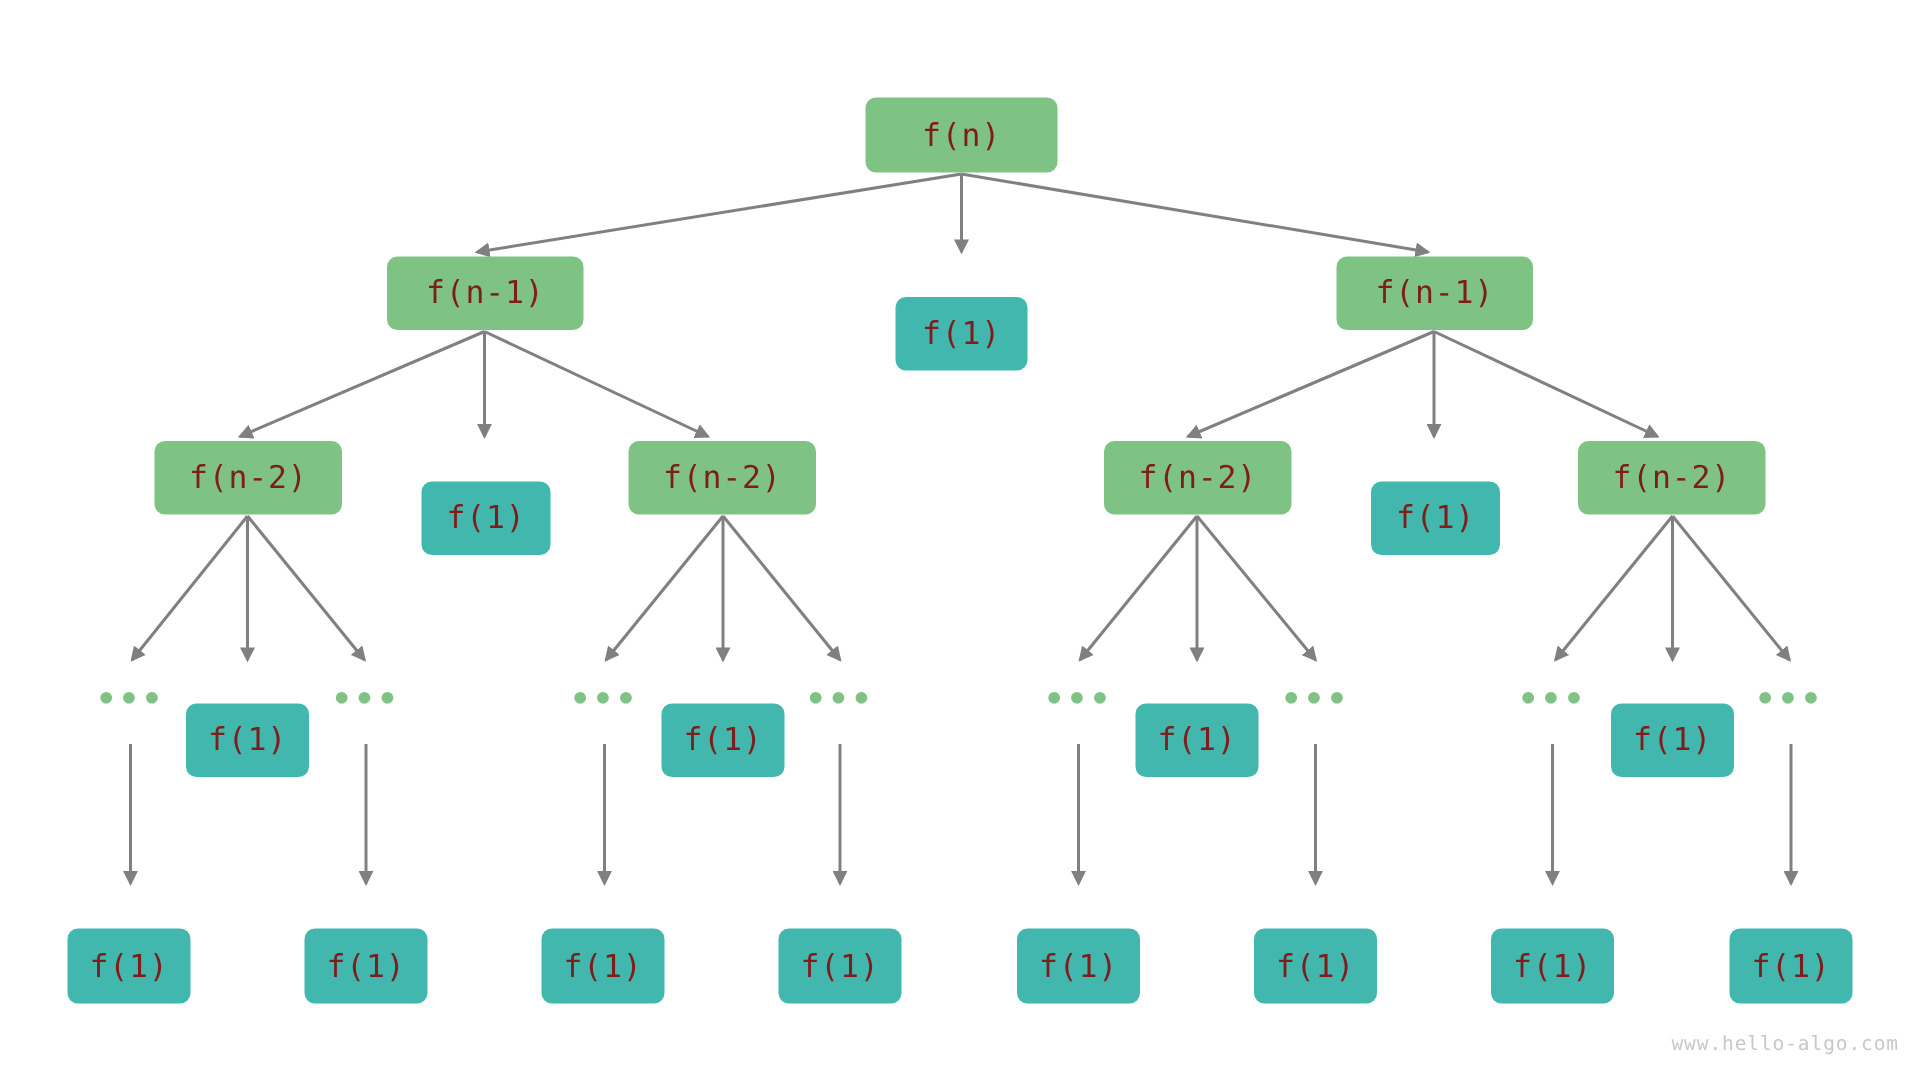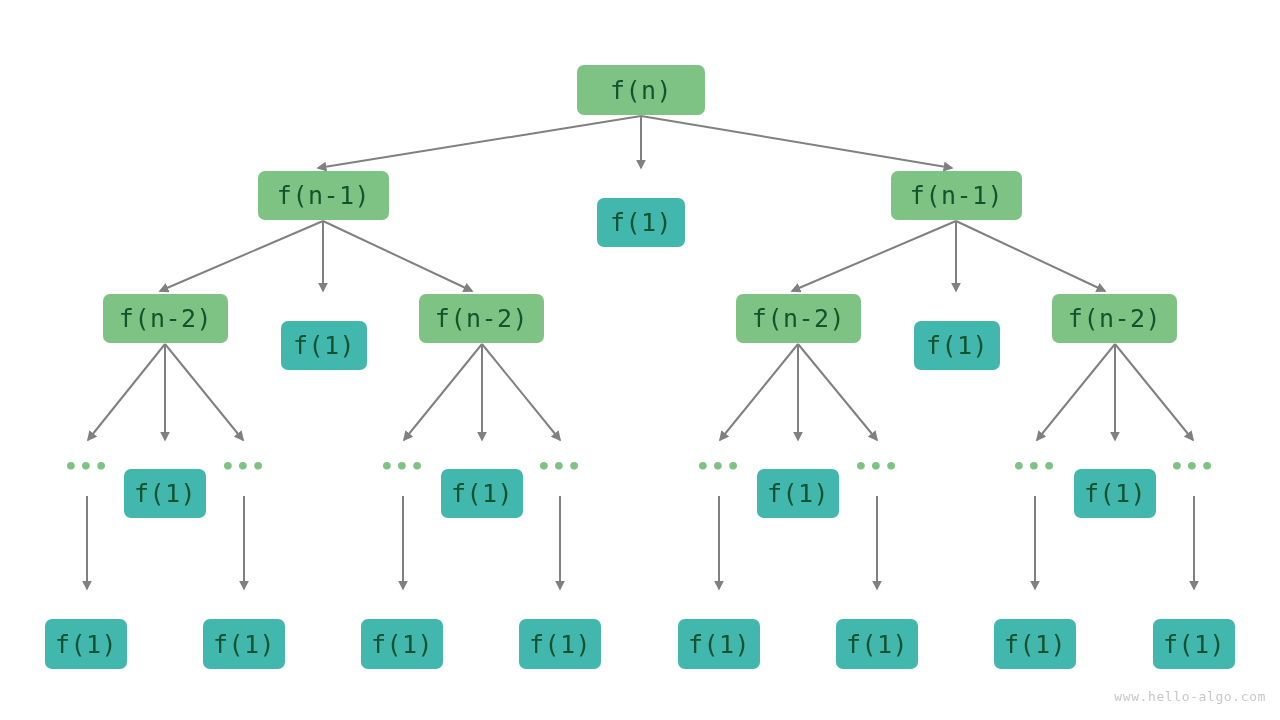--- a/index.html
+++ b/index.html
@@ -22,22 +22,22 @@
     width: 1280px;
     height: 720px;
     pointer-events: none;
   }
   .node {
     position: absolute;
     display: flex;
     align-items: center;
     justify-content: center;
     border-radius: 7px;
-    color: #14532d;
-    font-size: 25px;
+    color: #7f1d1d;
+    font-size: 21px;
     letter-spacing: 0.5px;
     line-height: 1;
     white-space: nowrap;
     box-sizing: border-box;
   }
   .node-green { background: #7ec384; }
   .node-teal  { background: #41b7ad; margin-top: 27px; }
   .ellipsis {
     position: absolute;
     display: flex;

